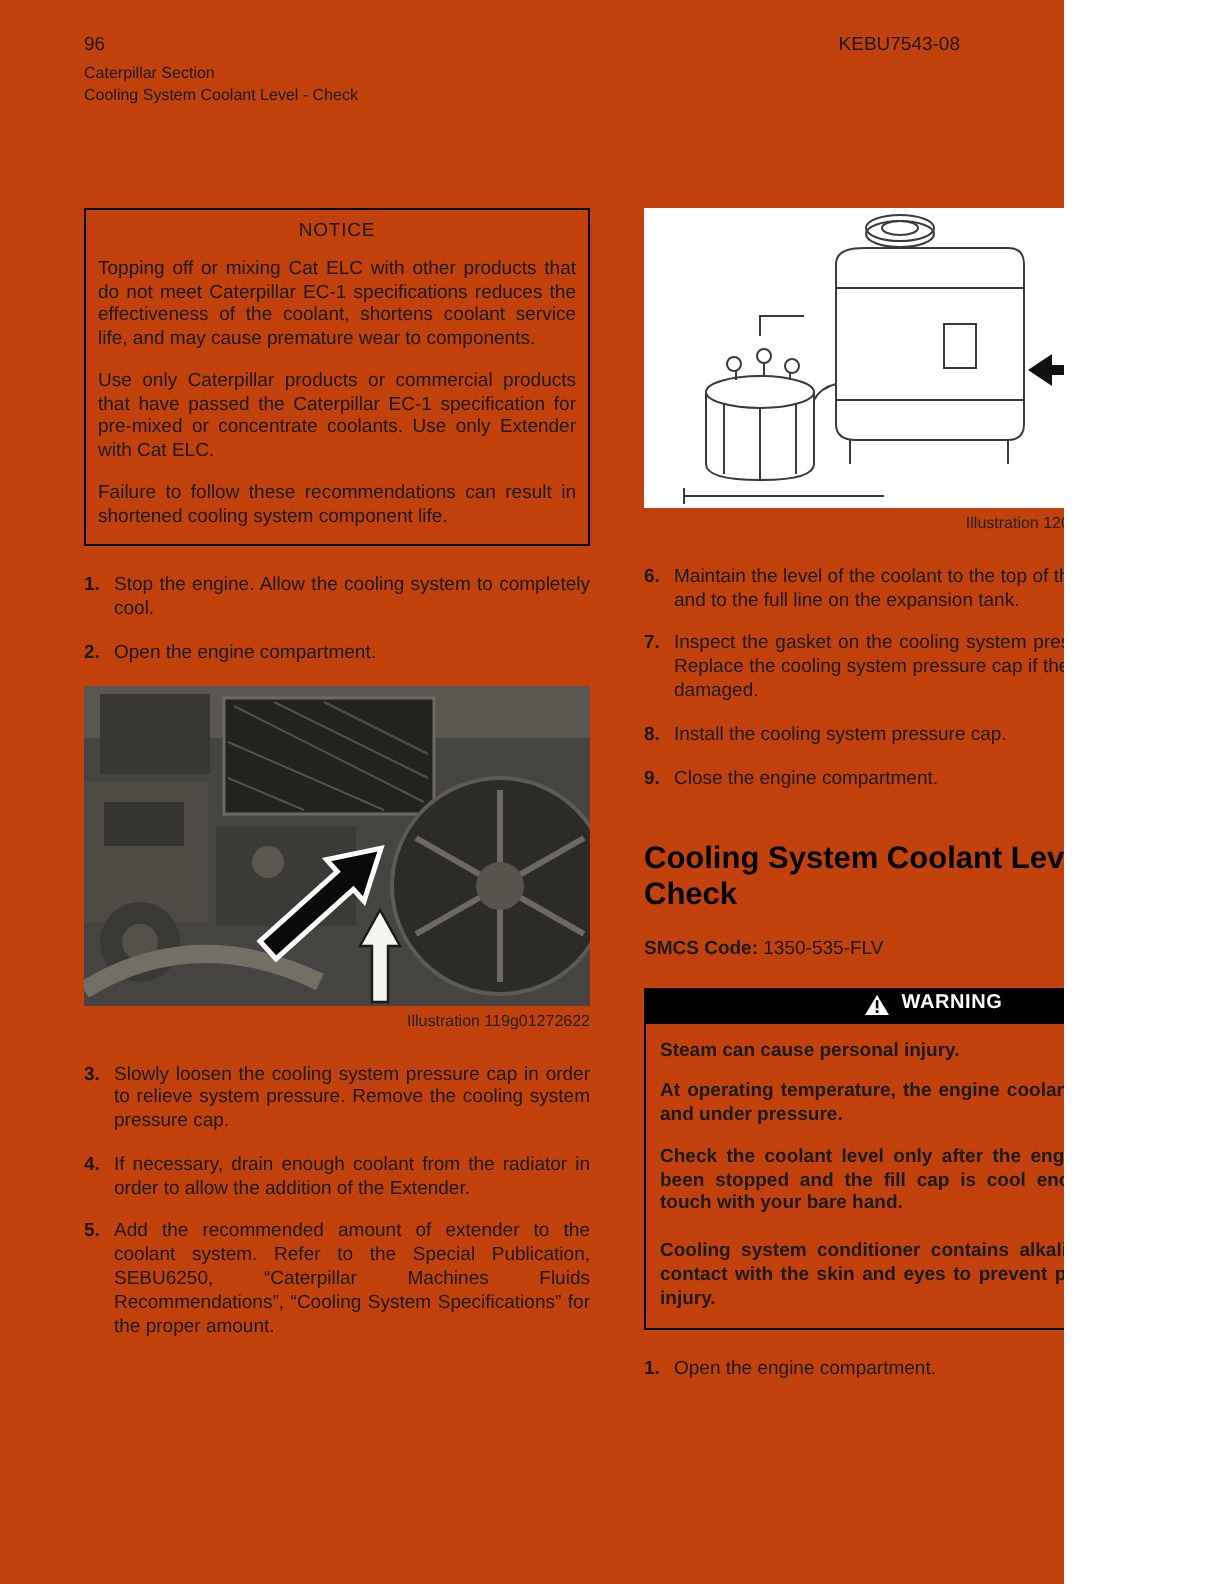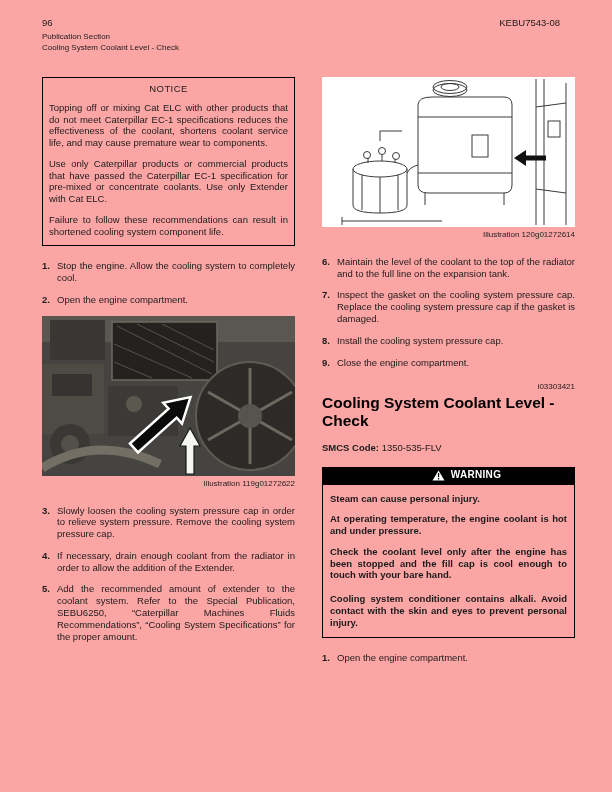--- a/index.html
+++ b/index.html
@@ -1,32 +1,32 @@
 <!DOCTYPE html>
 <html><head>
 <meta charset="utf-8">
 <style>
   * { box-sizing: border-box; margin: 0; padding: 0; }
   html, body { background: #ffffff; }
   .page {
     position: relative;
-    width: 612px; height: 792px;
-    background: #fca5a5;
+    width: 532px; height: 792px;
+    background: #c2410c;
     font-family: "Liberation Sans", sans-serif;
     color: #1b1b1b;
     overflow: hidden;
   }
   
   .hdr { position: absolute; top: 17px; left: 42px; right: 37px; }
   .hdr .pgnum { font-size: 9.5px; }
   .hdr .sec   { font-size: 8px; margin-top: 4px; }
   .hdr .sub   { font-size: 8px; margin-top: 2px; }
   .hdr .code  { position: absolute; top: 0; right: 15px; font-size: 9.5px; }
   
-  .col { position: absolute; top: 77px; width: 253px; font-size: 9.5px; line-height: 1.24; }
+  .col { position: absolute; top: 104px; width: 253px; font-size: 9.5px; line-height: 1.24; }
   .col-left  { left: 42px; }
   .col-right { left: 322px; }
   
   .notice { border: 1px solid #000; padding: 5px 6px 8px 6px; }
   .notice .ntitle { text-align: center; font-size: 9.5px; letter-spacing: .4px; margin-bottom: 7px; }
   .notice p { text-align: justify; margin-bottom: 9px; }
   .notice p:last-child { margin-bottom: 0; }
   
   .steps { list-style: none; }
   .steps.mt  { margin-top: 14px; }
@@ -57,21 +57,21 @@
   .aftersteps { margin-top: 14px; }
 </style>
 </head>
 <body>
 
 <div class="page">
 
   <div class="hdr">
     <div class="pgnum">96</div>
     <div class="code">KEBU7543-08</div>
-    <div class="sec">Publication Section</div>
+    <div class="sec">Caterpillar Section</div>
     <div class="sub">Cooling System Coolant Level - Check</div>
   </div>
 
   <div class="col col-left">
 
     <section class="notice">
       <div class="ntitle">NOTICE</div>
       <p>Topping off or mixing Cat ELC with other products that do not meet Caterpillar EC-1 specifications reduces the effectiveness of the coolant, shortens coolant service life, and may cause premature wear to components.</p>
       <p>Use only Caterpillar products or commercial products that have passed the Caterpillar EC-1 specification for pre-mixed or concentrate coolants. Use only Extender with Cat ELC.</p>
       <p>Failure to follow these recommendations can result in shortened cooling system component life.</p>

